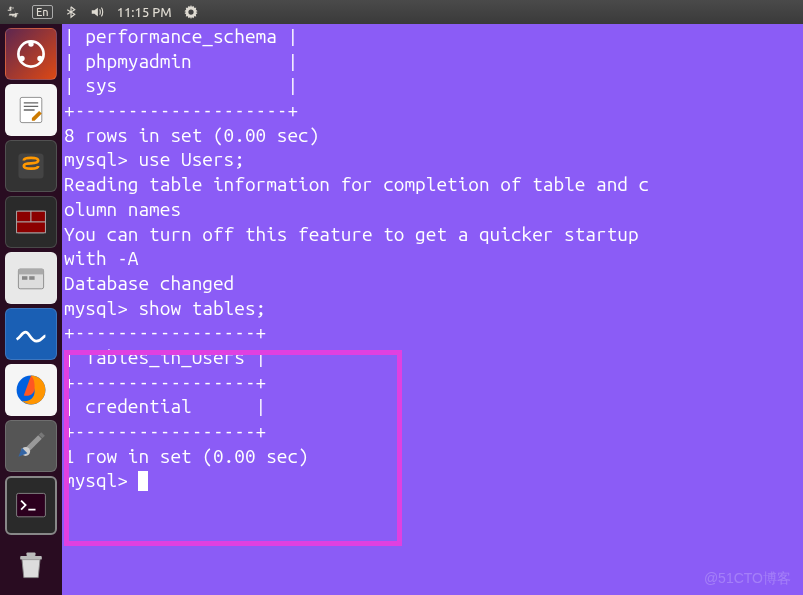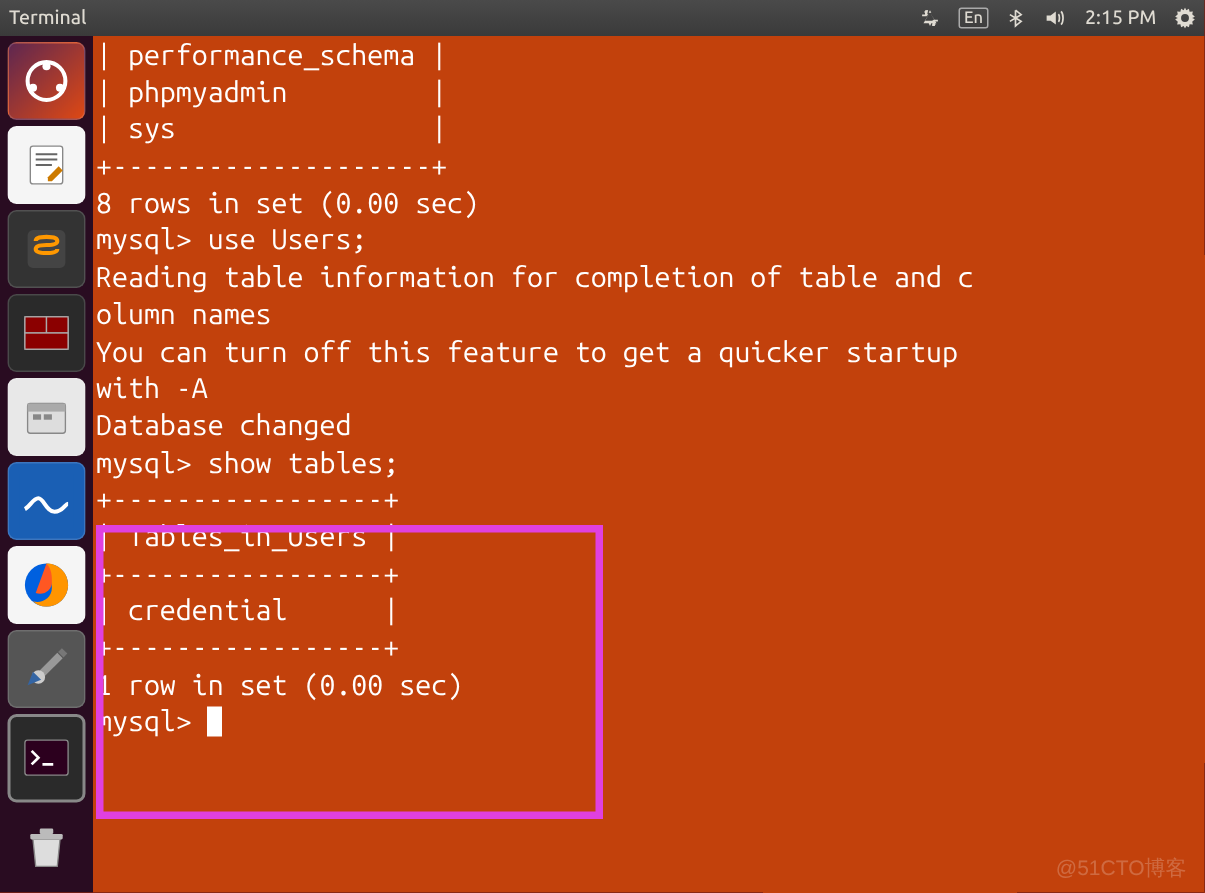--- a/index.html
+++ b/index.html
@@ -60,21 +60,21 @@
     .launcher-item.terminator { background: #2a2a2a; }
     .launcher-item.files { background: #e8e8e8; }
     .launcher-item.wireshark { background: #1a5fb4; }
     .launcher-item.firefox { background: #f5f5f5; }
     .launcher-item.settings { background: #555; }
     .launcher-item.terminal { background: #2a2a2a; border: 2px solid #888; }
     .launcher-item.trash { background: transparent; border: none; }
     .launcher-item svg { width: 36px; height: 36px; }
     .terminal {
       flex: 1;
-      background: #c2410c;
+      background: #8b5cf6;
       color: #ffffff;
       font-family: "Ubuntu Mono", "DejaVu Sans Mono", monospace;
       font-size: 19px;
       line-height: 1.3;
       padding: 0 2px;
       white-space: pre;
       position: relative;
       overflow: hidden;
     }
     .term-line { display: block; }
@@ -100,21 +100,20 @@
       width: 10px;
       height: 20px;
       background: #fff;
       vertical-align: text-bottom;
     }
   </style>
 </head>
 <body>
 
 <div class="top-bar">
-  <span class="top-bar-title">Terminal</span>
   <div class="top-bar-right">
     <span>
       <svg viewBox="0 0 16 16" width="14" height="14" fill="#dfdbd2">
           <path d="M3 12l5-8 5 8H3zm1-2h8l-4-6-4 6zM8 2l-1 2h2l-1-2zM8 14l1-2H7l1 2z"></path>
           <path d="M5 2v4M11 14v-4" stroke="#dfdbd2" stroke-width="1.5"></path>
           <path d="M4 3l2 3M12 13l-2-3" stroke="#dfdbd2" stroke-width="1.2" fill="none"></path>
           <path d="M2 6h3l1-4M14 10h-3l-1 4" fill="none" stroke="#dfdbd2" stroke-width="1.2"></path>
         </svg>
     </span>
     <span class="indicator-box">En</span>
@@ -122,21 +121,21 @@
       <svg viewBox="0 0 16 16" width="12" height="14" fill="none" stroke="#dfdbd2" stroke-width="1.5">
           <path d="M8 1v14l5-4-10-6m0 6l10-6-5-4"></path>
         </svg>
     </span>
     <span>
       <svg viewBox="0 0 16 16" width="16" height="14" fill="#dfdbd2">
           <path d="M2 6v4h3l4 3V3L5 6H2z"></path>
           <path d="M11 5c1 1 1 5 0 6M13 3c2 2 2 8 0 10" stroke="#dfdbd2" stroke-width="1.3" fill="none"></path>
         </svg>
     </span>
-    <span>2:15 PM</span>
+    <span>11:15 PM</span>
     <span>
       <svg viewBox="0 0 16 16" width="14" height="14" fill="#dfdbd2">
           <path d="M8 5a3 3 0 100 6 3 3 0 000-6zM8 0l1 2 2-1 .5 2.2L14 3l-.5 2.2L15.5 7l-2 1 2 1-2 1.8.5 2.2-2.5-.2L11 15l-2-1-1 2-1-2-2 1-.5-2.2L2 13l.5-2.2L.5 9l2-1-2-1 2-1.8L2 3l2.5.2L5 1l2 1 1-2z"></path>
         </svg>
     </span>
   </div>
 </div>
 
 <div class="main-area">
   <div class="launcher">

